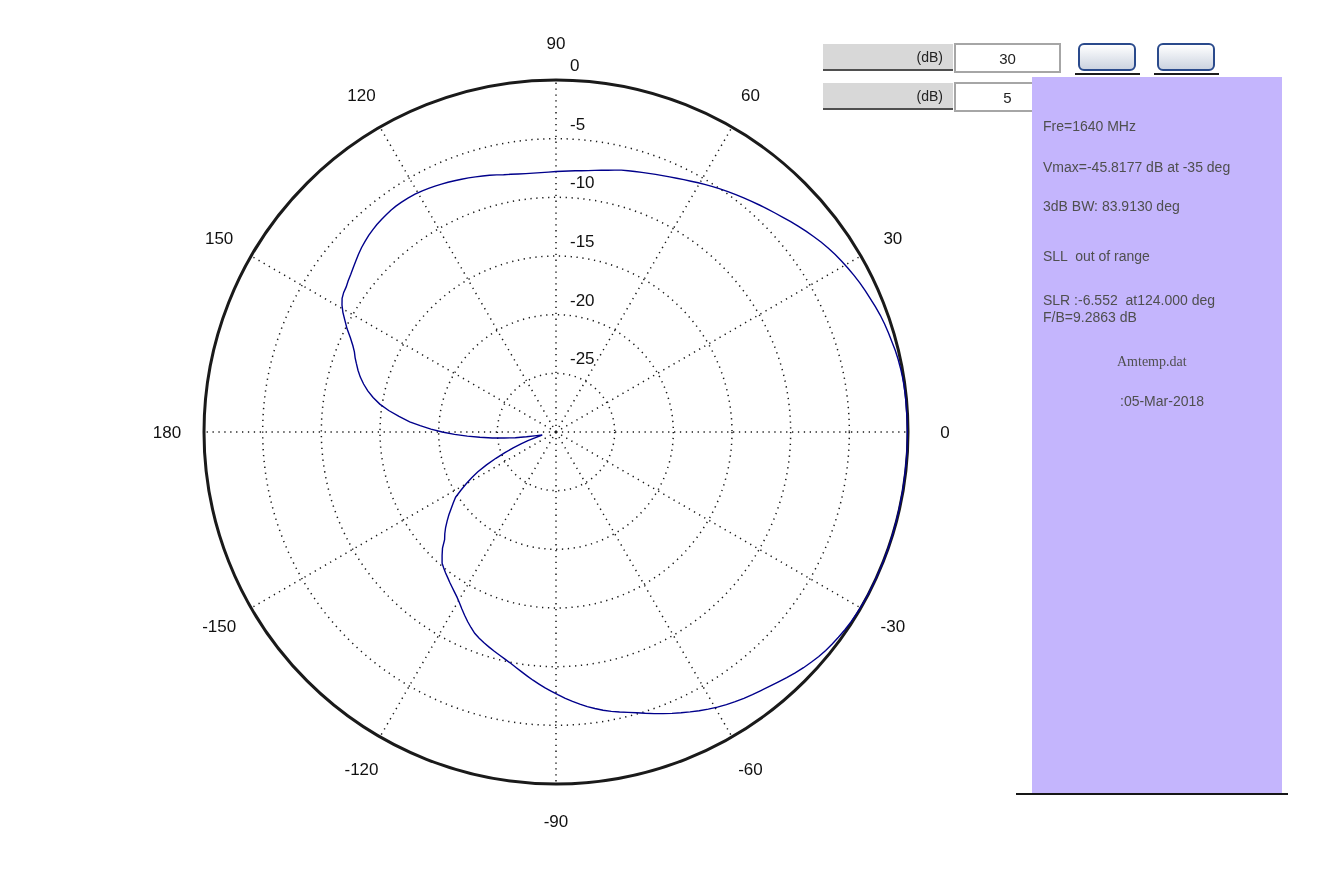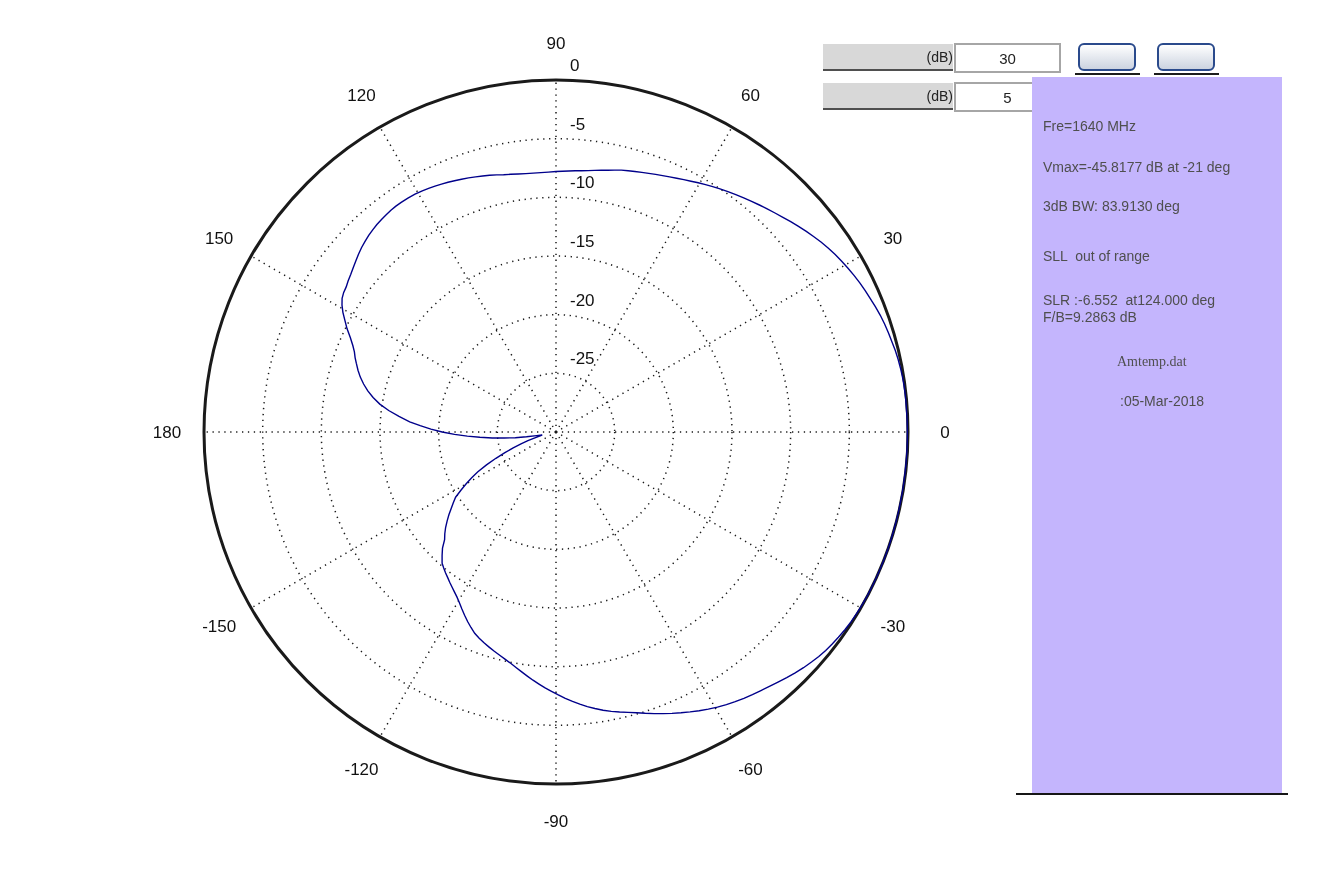--- a/index.html
+++ b/index.html
@@ -1,21 +1,21 @@
 <!DOCTYPE html>
 <html><head>
 <meta charset="utf-8">
 <style>
   html,body{margin:0;padding:0;background:#ffffff;}
   .stage{position:relative;width:1317px;height:885px;background:#ffffff;overflow:hidden;
          font-family:"Liberation Sans",sans-serif;}
   #polar-svg{position:absolute;left:0;top:0;}
   .ctl-label{position:absolute;left:823px;width:130px;height:27px;background:#d8d8d8;
              border-bottom:2px solid #4f4f4f;text-align:right;line-height:27px;
-             box-sizing:border-box;font-size:14px;color:#222;}
+             padding-right:10px;box-sizing:border-box;font-size:14px;color:#222;}
   .ctl-label.r1{top:44px;}
   .ctl-label.r2{top:83px;}
   .ctl-input{position:absolute;left:954px;width:107px;height:30px;box-sizing:border-box;
              border:2px solid #a6a6a6;background:#ffffff;text-align:center;font-size:15px;
              color:#222;font-family:"Liberation Sans",sans-serif;padding:0;}
   .ctl-input.r1{top:43px;}
   .ctl-input.r2{top:82px;}
   .tb-btn{position:absolute;top:43px;width:58px;height:28px;border:2px solid #2a4a8c;
           border-radius:6px;background:linear-gradient(#ffffff,#ccd3e0);cursor:pointer;padding:0;}
   .tb-btn.b1{left:1078px;}
@@ -82,21 +82,21 @@
   <button class="tb-btn b1"></button>
   <button class="tb-btn b2"></button>
   <div class="btn-underline u1"></div>
   <div class="btn-underline u2"></div>
 
   <div class="ctl-label r2">(dB)</div>
   <input class="ctl-input r2" type="text" value="5" style="">
 
   <div class="side-panel">
     <div class="pline" style="top:41px">Fre=1640 MHz</div>
-    <div class="pline" style="top:82px">Vmax=-45.8177 dB at -21 deg</div>
+    <div class="pline" style="top:82px">Vmax=-45.8177 dB at -35 deg</div>
     <div class="pline" style="top:121px">3dB BW: 83.9130 deg</div>
     <div class="pline" style="top:171px">SLL  out of range</div>
     <div class="pline" style="top:215px">SLR :-6.552  at124.000 deg</div>
     <div class="pline" style="top:232px">F/B=9.2863 dB</div>
     <div class="pline indent1" style="top:277px">Amtemp.dat</div>
     <div class="pline indent2" style="top:316px">:05-Mar-2018</div>
   </div>
   <div class="panel-bottom-rule"></div>
 
 </div>

